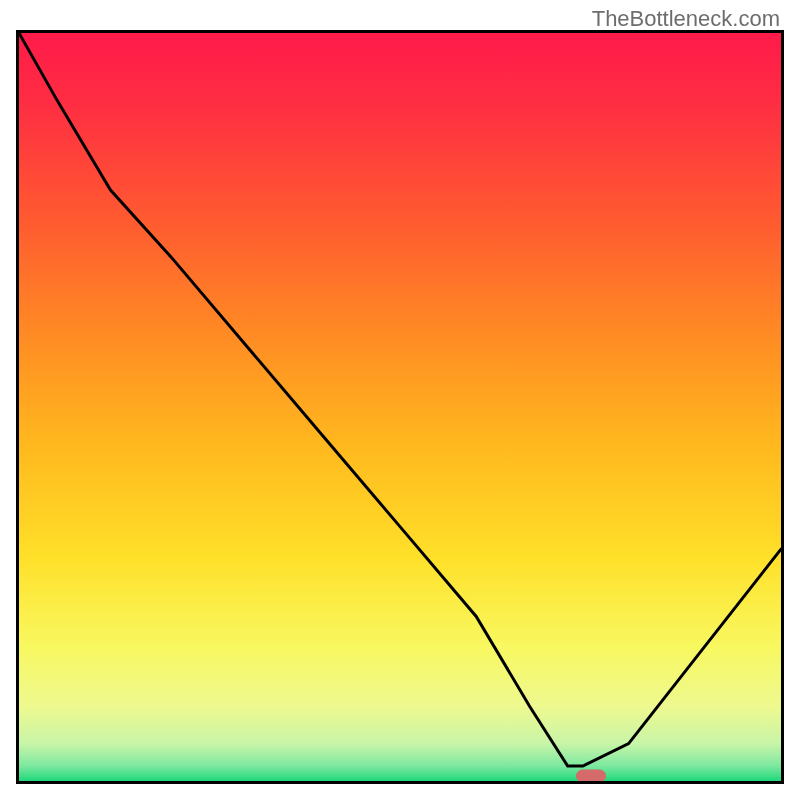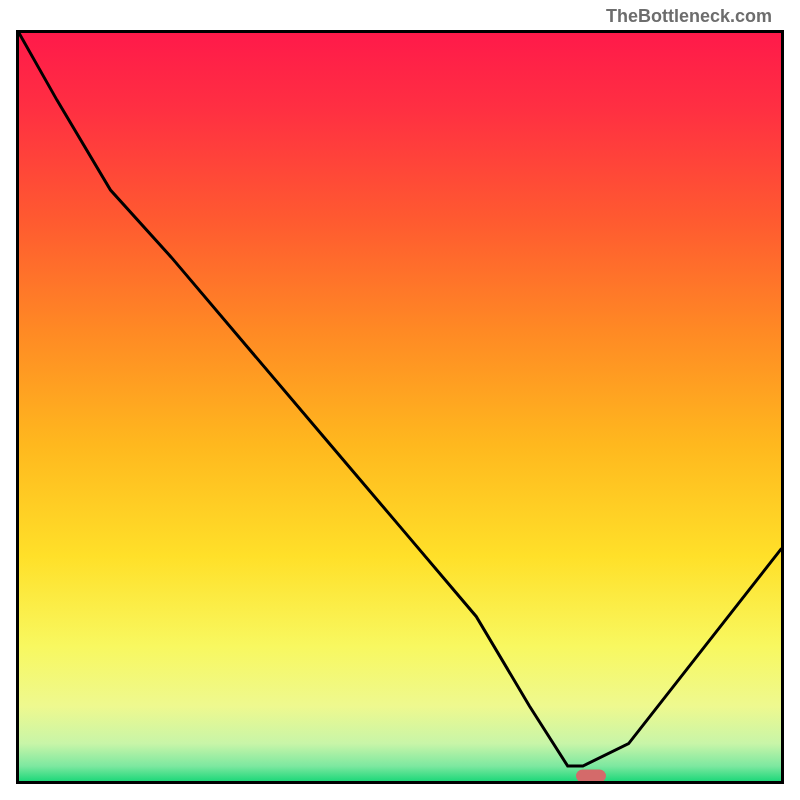--- a/index.html
+++ b/index.html
@@ -6,24 +6,24 @@
   body {
     width: 800px;
     height: 800px;
     background: #fff;
     position: relative;
     font-family: Arial, sans-serif;
   }
   .watermark {
     position: absolute;
     top: 6px;
-    right: 28px;
-    font-size: 18px;
+    right: 20px;
+    font-size: 22px;
     color: #6d6d6d;
-    font-weight: 700;
+    font-weight: 400;
     z-index: 10;
   }
   .chart-container {
     position: absolute;
     left: 16px;
     top: 30px;
     width: 768px;
     height: 754px;
   }
   .plot-area {

